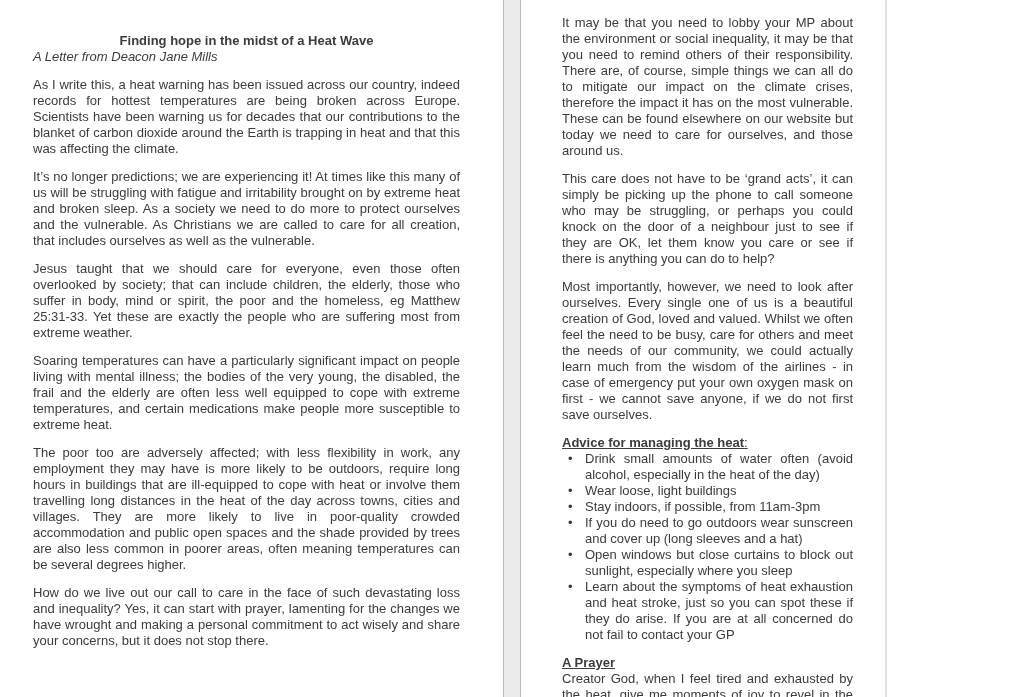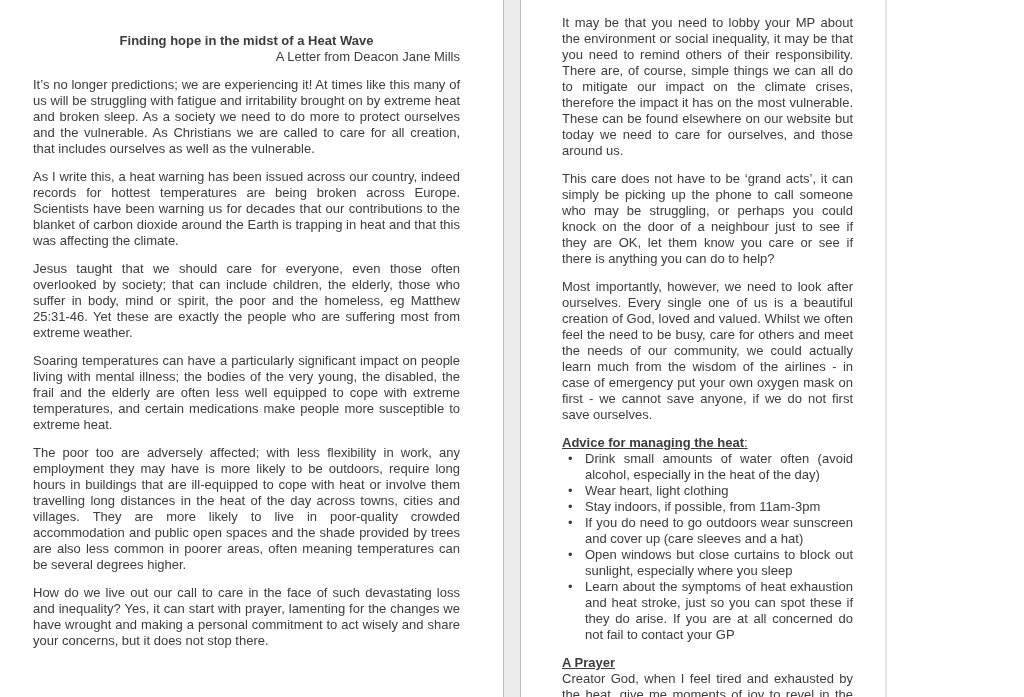--- a/index.html
+++ b/index.html
@@ -29,21 +29,21 @@
     width: 2px;
     background: #e3e3e3;
   }
   .doc-title {
     font-size: 13px; line-height: 16px;
     font-weight: bold; text-align: center;
     margin: 0;
   }
   .doc-subtitle {
     font-size: 13px; line-height: 16px;
-    font-weight: normal; text-align: right;
+    font-weight: normal; font-style: italic; text-align: left;
     margin: 0 0 12px 0;
   }
   p.body-para {
     margin: 0 0 12px 0;
     font-size: 13px; line-height: 16px;
     text-align: justify;
   }
   .section-heading {
     font-size: 13px; line-height: 16px;
     font-weight: bold; margin: 0; text-decoration: underline;
@@ -55,23 +55,23 @@
   .bullet-text { flex: 1; text-align: justify; }
 </style>
 </head>
 <body>
 
 <div class="spread">
 
   <div class="page page-left">
     <h1 class="doc-title">Finding hope in the midst of a Heat Wave</h1>
     <h2 class="doc-subtitle">A Letter from Deacon Jane Mills</h2>
+    <p class="body-para">As I write this, a heat warning has been issued across our country, indeed records for hottest temperatures are being broken across Europe.  Scientists have been warning us for decades that our contributions to the blanket of carbon dioxide around the Earth is trapping in heat and that this was affecting the climate.</p>
     <p class="body-para">It’s no longer predictions; we are experiencing it!  At times like this many of us will be struggling with fatigue and irritability brought on by extreme heat and broken sleep.  As a society we need to do more to protect ourselves and the vulnerable.  As Christians we are called to care for all creation, that includes ourselves as well as the vulnerable.</p>
-    <p class="body-para">As I write this, a heat warning has been issued across our country, indeed records for hottest temperatures are being broken across Europe.  Scientists have been warning us for decades that our contributions to the blanket of carbon dioxide around the Earth is trapping in heat and that this was affecting the climate.</p>
-    <p class="body-para">Jesus taught that we should care for everyone, even those often overlooked by society; that can include children, the elderly, those who suffer in body, mind or spirit, the poor and the homeless, eg Matthew 25:31-46.  Yet these are exactly the people who are suffering most from extreme weather.</p>
+    <p class="body-para">Jesus taught that we should care for everyone, even those often overlooked by society; that can include children, the elderly, those who suffer in body, mind or spirit, the poor and the homeless, eg Matthew 25:31-33.  Yet these are exactly the people who are suffering most from extreme weather.</p>
     <p class="body-para">Soaring temperatures can have a particularly significant impact on people living with mental illness; the bodies of the very young, the disabled, the frail and the elderly are often less well equipped to cope with extreme temperatures, and certain medications make people more susceptible to extreme heat.</p>
     <p class="body-para">The poor too are adversely affected; with less flexibility in work, any employment they may have is more likely to be outdoors, require long hours in buildings that are ill-equipped to cope with heat or involve them travelling long distances in the heat of the day across towns, cities and villages.  They are more likely to live in poor-quality crowded accommodation and public open spaces and the shade provided by trees are also less common in poorer areas, often meaning temperatures can be several degrees higher.</p>
     <p class="body-para">How do we live out our call to care in the face of such devastating loss and inequality?  Yes, it can start with prayer, lamenting for the changes we have wrought and making a personal commitment to act wisely and share your concerns, but it does not stop there.</p>
   </div>
 
   <div class="gutter"></div>
 
   <div class="page page-right">
     <p class="body-para">It may be that you need to lobby your MP about the environment or social inequality, it may be that you need to remind others of their responsibility.  There are, of course, simple things we can all do to mitigate our impact on the climate crises, therefore the impact it has on the most vulnerable.  These can be found elsewhere on our website but today we need to care for ourselves, and those around us.</p>
     <p class="body-para">This care does not have to be ‘grand acts’, it can simply be picking up the phone to call someone who may be struggling, or perhaps you could knock on the door of a neighbour just to see if they are OK, let them know you care or see if there is anything you can do to help?</p>
@@ -79,29 +79,29 @@
 
     <h3 class="section-heading"><span>Advice for managing the heat</span><span class="colon">:</span></h3>
 
     <ul class="bullets">
       <li class="bullet">
         <span class="bullet-marker">•</span>
         <span class="bullet-text">Drink small amounts of water often (avoid alcohol, especially in the heat of the day)</span>
       </li>
       <li class="bullet">
         <span class="bullet-marker">•</span>
-        <span class="bullet-text">Wear heart, light clothing</span>
+        <span class="bullet-text">Wear loose, light buildings</span>
       </li>
       <li class="bullet">
         <span class="bullet-marker">•</span>
         <span class="bullet-text">Stay indoors, if possible, from 11am-3pm</span>
       </li>
       <li class="bullet">
         <span class="bullet-marker">•</span>
-        <span class="bullet-text">If you do need to go outdoors wear sunscreen and cover up (care sleeves and a hat)</span>
+        <span class="bullet-text">If you do need to go outdoors wear sunscreen and cover up (long sleeves and a hat)</span>
       </li>
       <li class="bullet">
         <span class="bullet-marker">•</span>
         <span class="bullet-text">Open windows but close curtains to block out sunlight, especially where you sleep</span>
       </li>
       <li class="bullet">
         <span class="bullet-marker">•</span>
         <span class="bullet-text">Learn about the symptoms of heat exhaustion and heat stroke, just so you can spot these if they do arise.  If you are at all concerned do not fail to contact your GP</span>
       </li>
     </ul>

